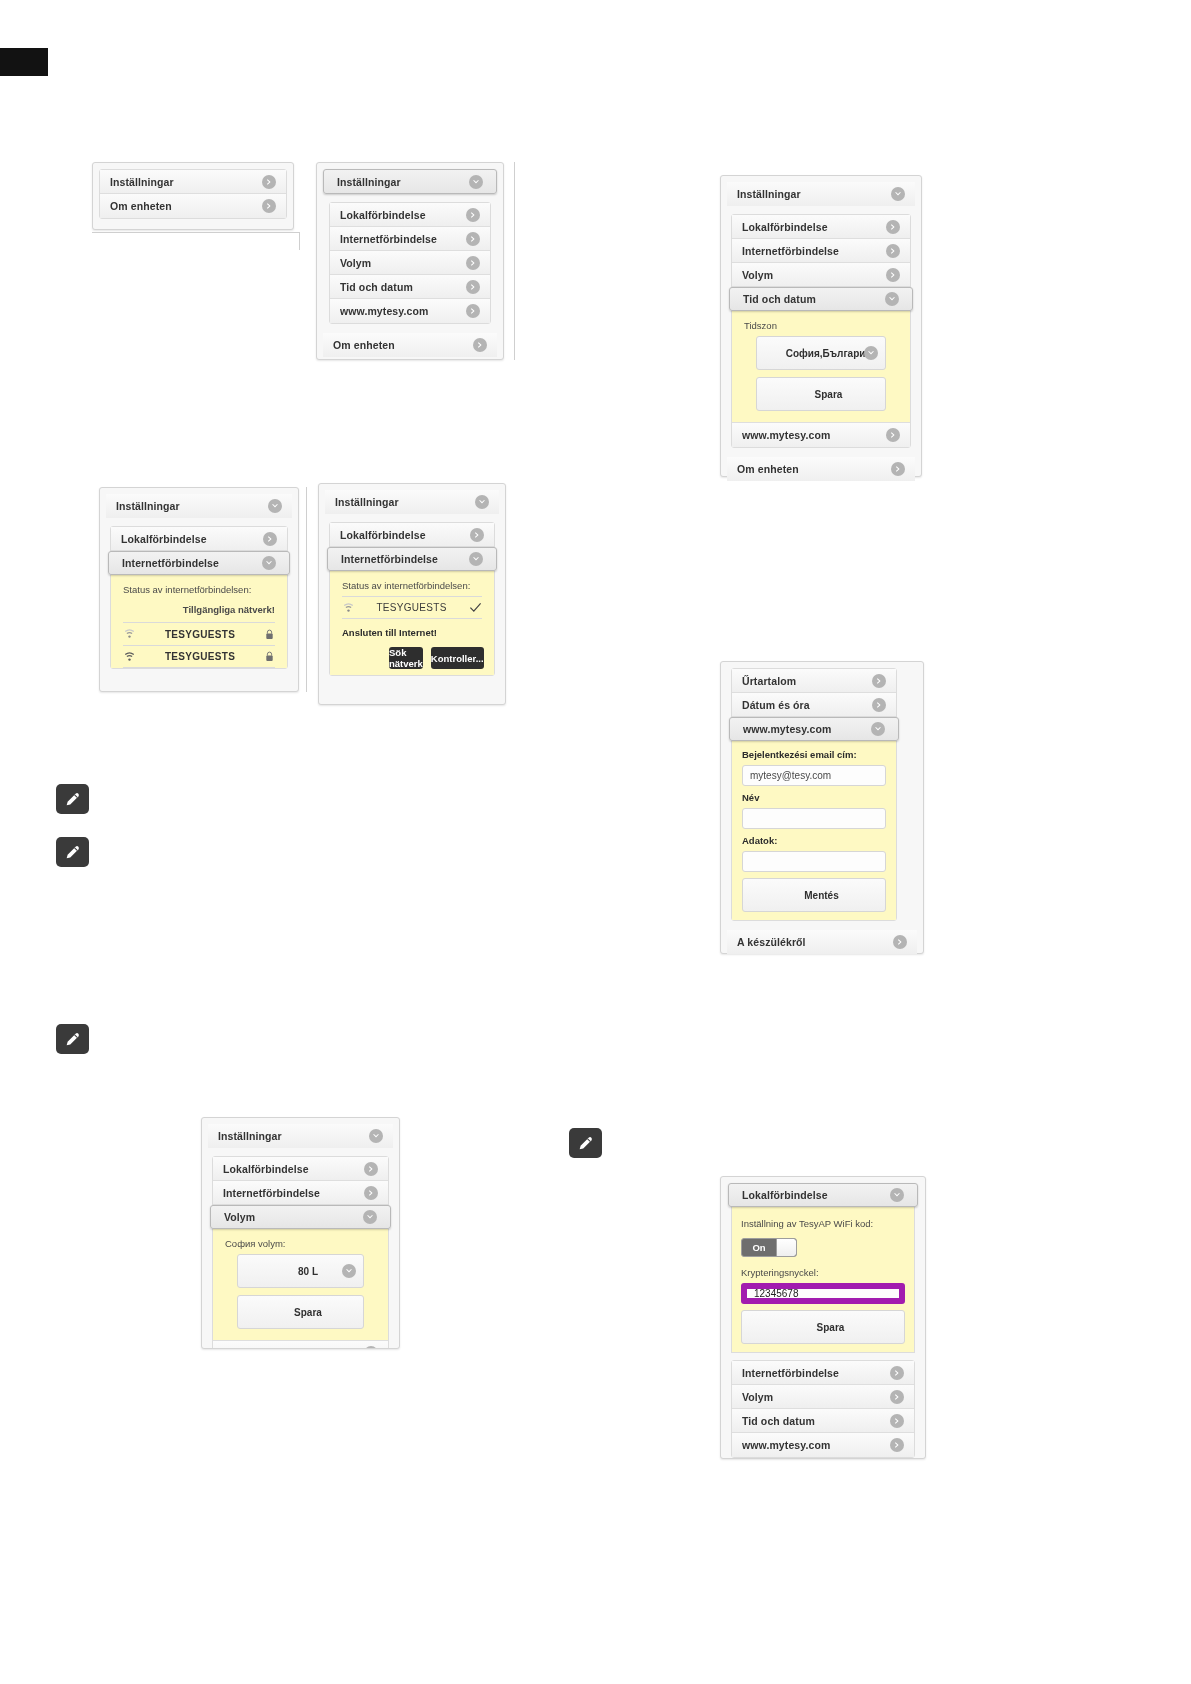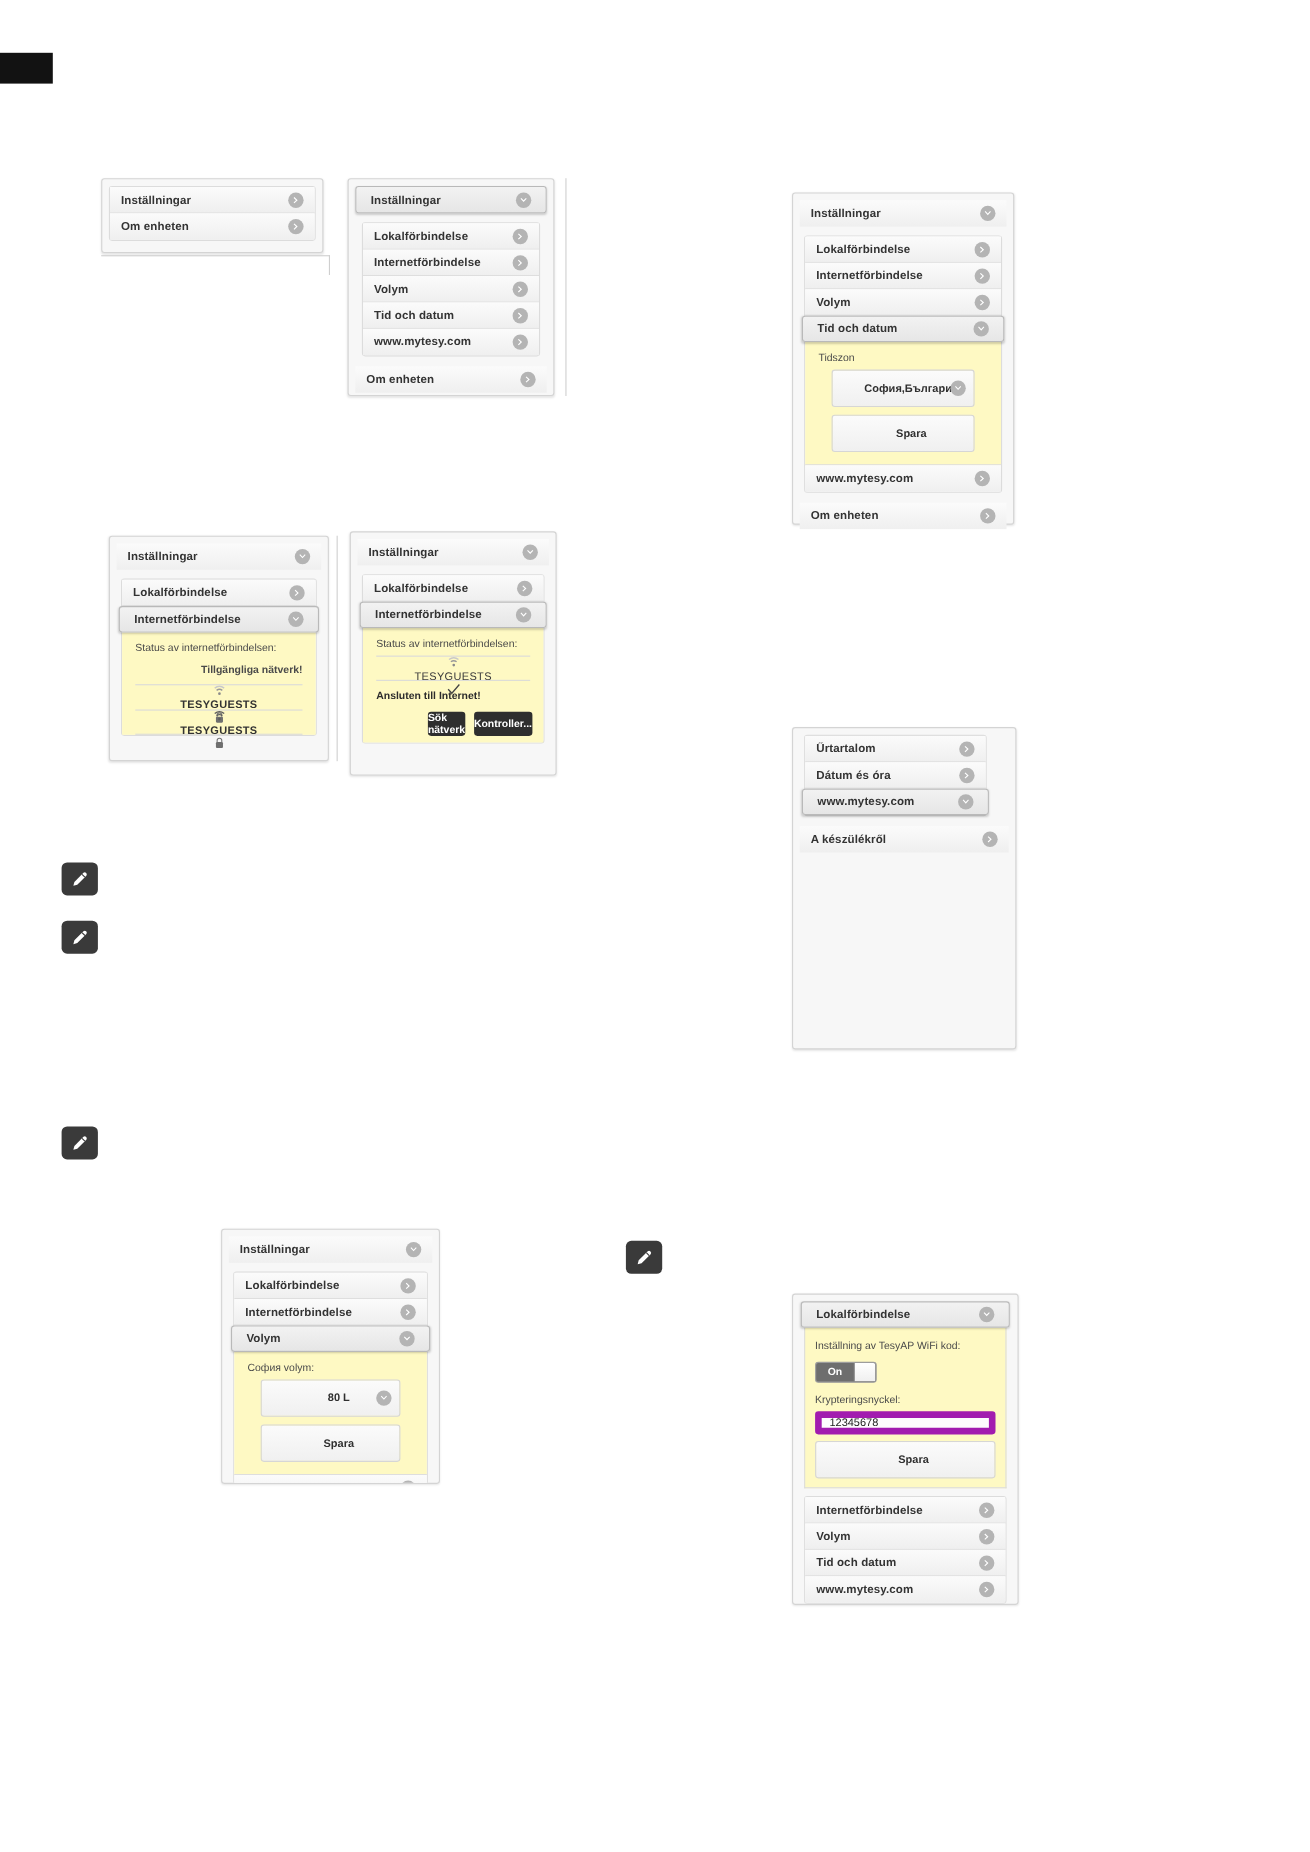--- a/index.html
+++ b/index.html
@@ -109,21 +109,20 @@
   }
   .inp.strong { border:6px solid #a21caf; color:#222; }
 
   
   .netline {
     display:flex; align-items:center;
     border-top:1px solid #dadada;
     border-bottom:1px solid #dadada;
     height:23px;
     margin-top:2px;
-    flex-direction:column;
   }
   .netline.nobot { border-bottom:none; }
   .netline .nm {
     flex:1; text-align:center; font-size:10px; font-weight:bold; color:#333;
     letter-spacing:.3px;
   }
   .netline .nm.reg { font-weight:normal; color:#3b3b3b; }
 
   
   .toggle {
@@ -484,20 +483,31 @@
         </span>
     </div>
     <div class="row active">
       <span class="label">www.mytesy.com</span>
       <span class="chev">
           <svg width="8" height="8" viewBox="0 0 8 8">
             <path d="M1.2 2.6 L4 5.6 L6.8 2.6 L6.1 1.9 L4 4.1 L1.9 1.9 Z"></path>
           </svg>
         </span>
     </div>
+    <div class="sect" style="padding:5px 10px 8px 10px; border-bottom:none;">
+      <div class="cap b">Bejelentkezési email cím:</div>
+      <div class="inp">mytesy@tesy.com</div>
+      <div class="cap b">Név</div>
+      <div class="inp"></div>
+      <div class="cap b">Adatok:</div>
+      <div class="inp"></div>
+      <div class="btn" style="margin:4px 0 0 0;">
+        <span>Mentés</span>
+      </div>
+    </div>
   </div>
   <div class="row" style="margin:9px 6px 0 6px; border-bottom:none;">
     <span class="label">A készülékről</span>
     <span class="chev">
         <svg width="8" height="8" viewBox="0 0 8 8">
           <path d="M2.6 1.2 L5.6 4 L2.6 6.8 L1.9 6.1 L4.1 4 L1.9 1.9 Z"></path>
         </svg>
       </span>
   </div>
 </div>

